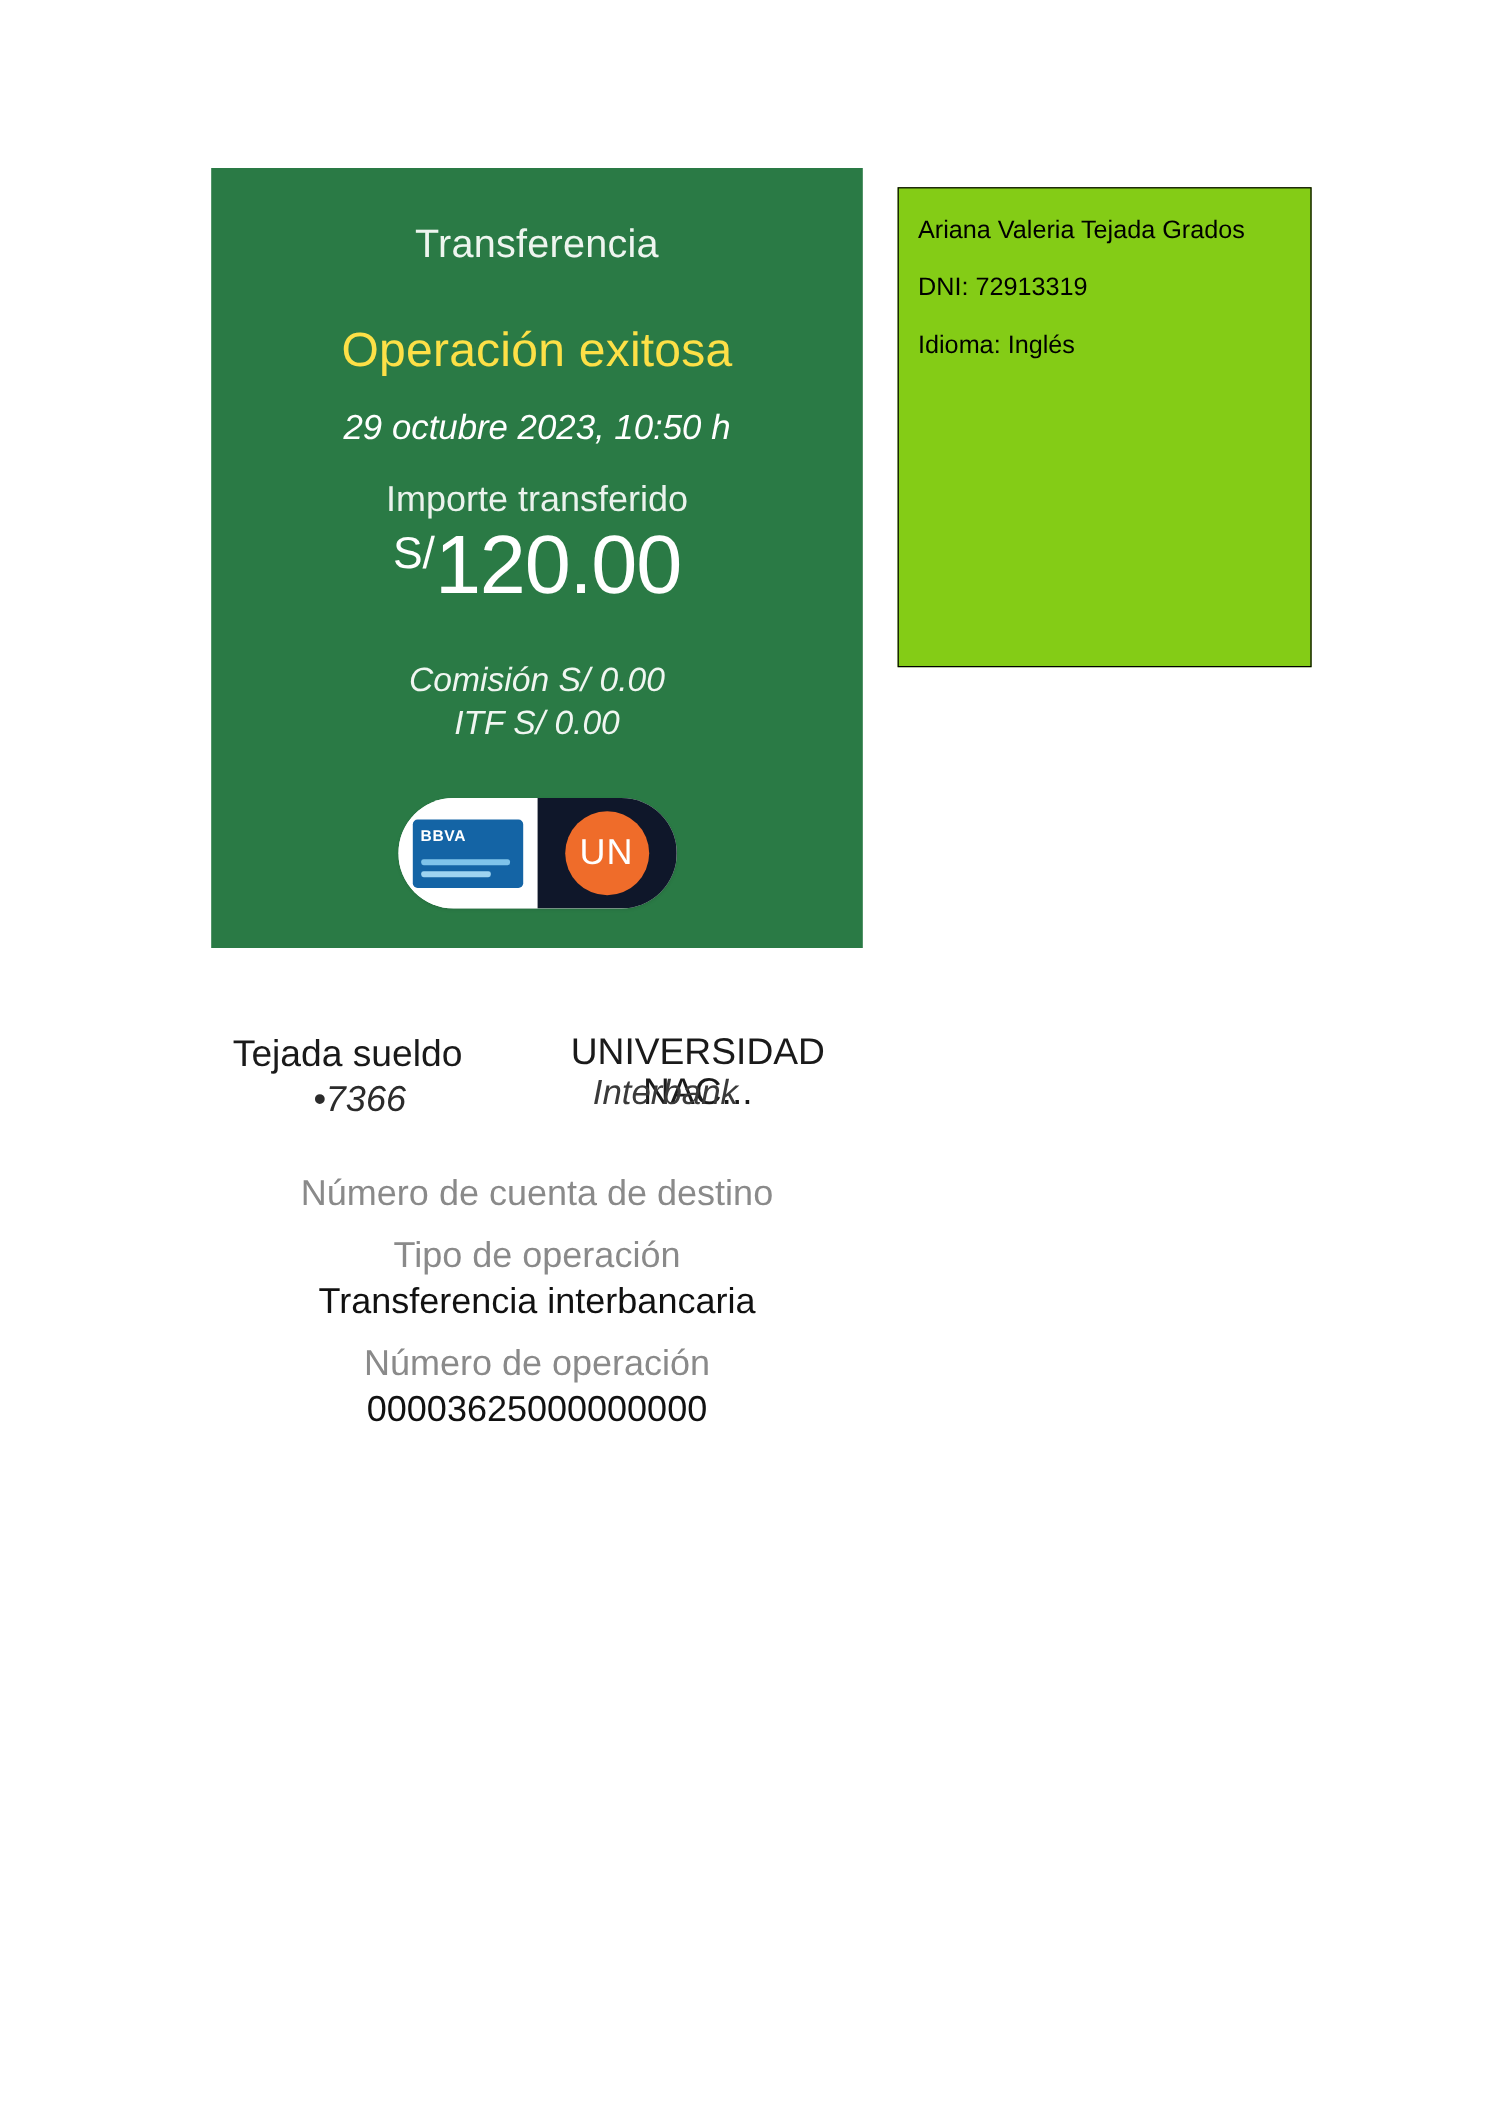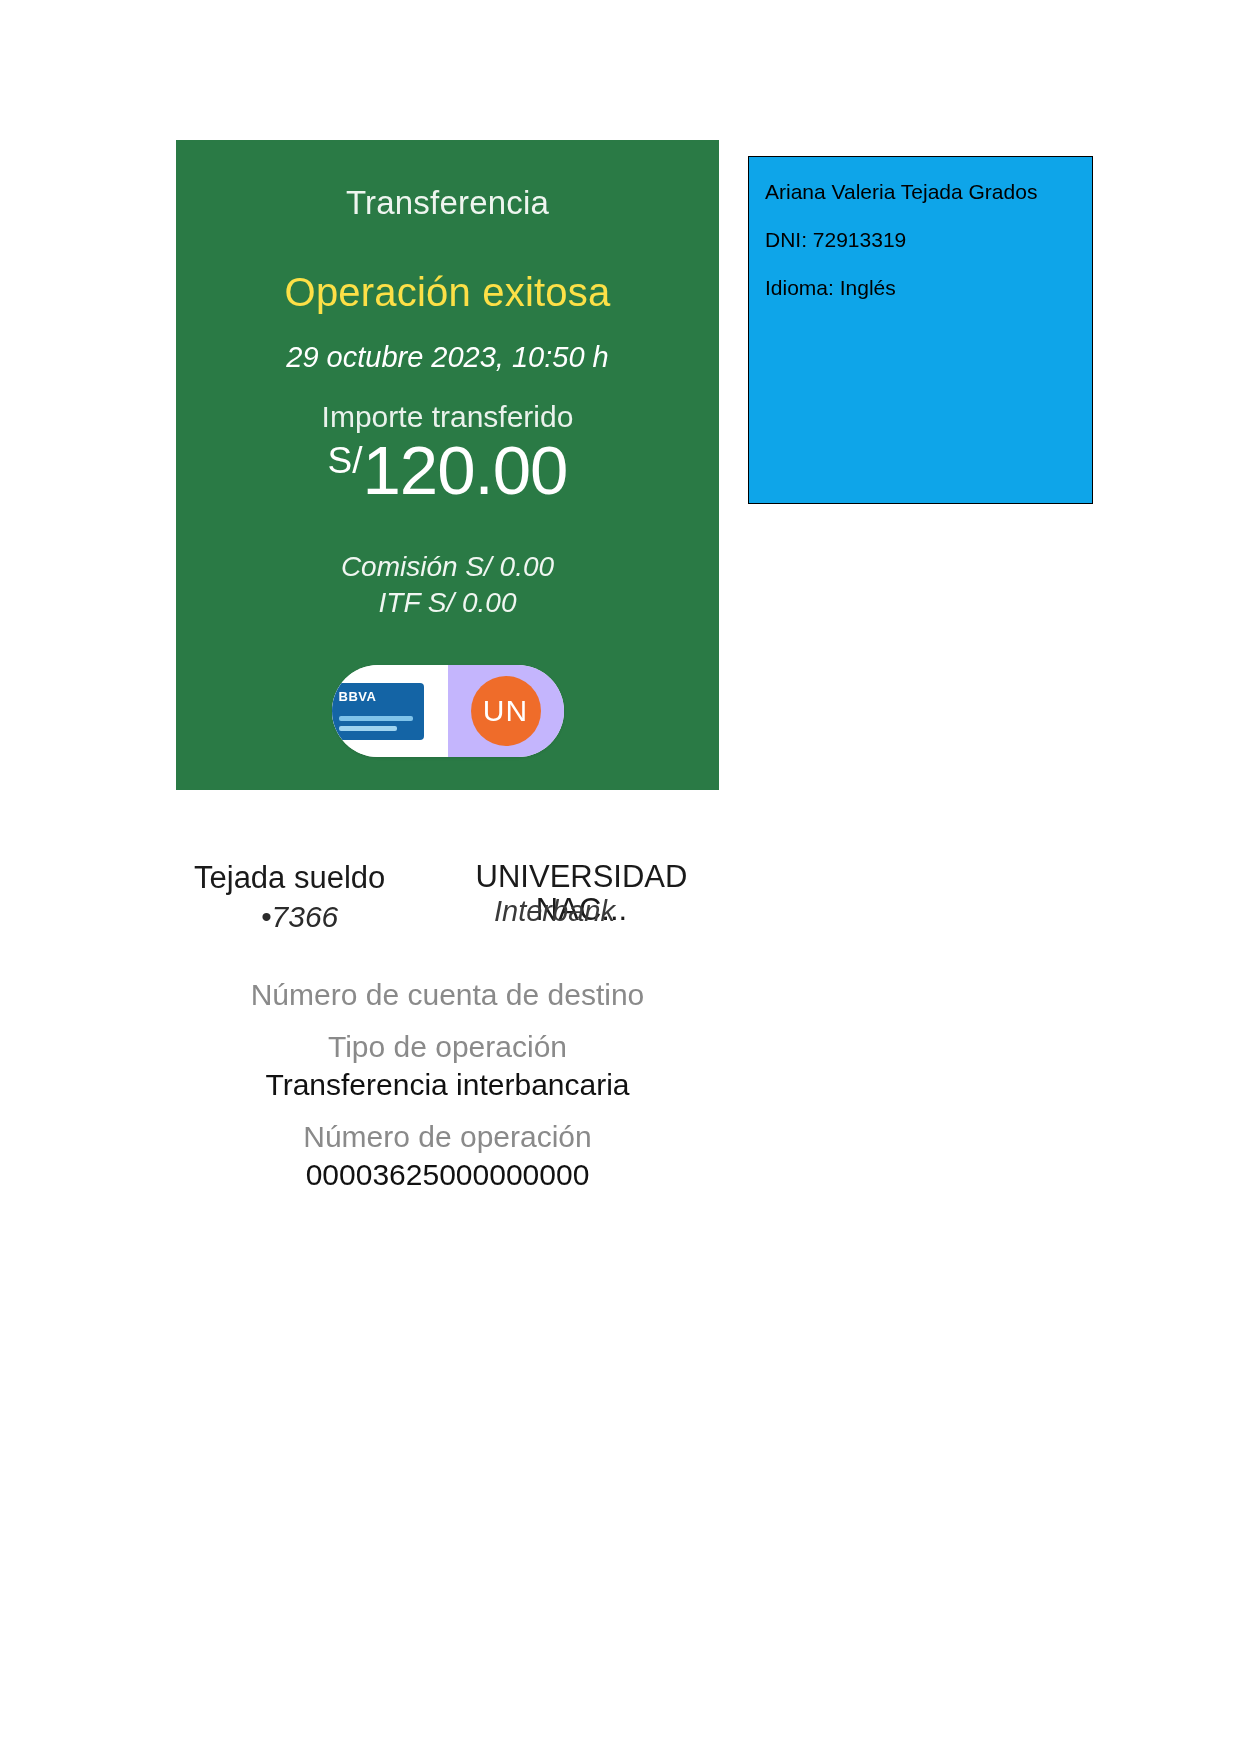--- a/index.html
+++ b/index.html
@@ -114,25 +114,26 @@
     align-items: center;
     box-shadow: 0 1px 3px rgba(0,0,0,0.10);
     overflow: hidden;
   }
   .logo-pill .left-half {
     width: 116px;
     height: 92px;
     background: #ffffff;
     display: flex;
     align-items: center;
+    justify-content: center;
   }
   .logo-pill .right-half {
     width: 116px;
     height: 92px;
-    background: #c4b5fd;
+    background: #0f172a;
     display: flex;
     align-items: center;
     justify-content: center;
   }
   .bbva-card {
     width: 92px;
     height: 57px;
     background: #1464a5;
     border-radius: 4px;
     position: relative;
@@ -238,25 +239,25 @@
     font-style: italic;
     font-weight: 500;
   }
 
   
   .info-box {
     position: absolute;
     left: 748px;
     top: 156px;
     width: 345px;
-    height: 348px;
+    height: 400px;
     border: 1px solid #000000;
     box-sizing: border-box;
     padding: 20px 16px 0 16px;
-    background: #0ea5e9;
+    background: #84cc16;
   }
   .info-line {
     font-size: 21px;
     color: #000000;
     line-height: 1.42;
     margin-bottom: 18px;
   }
 </style>
 </head>
 <body>

